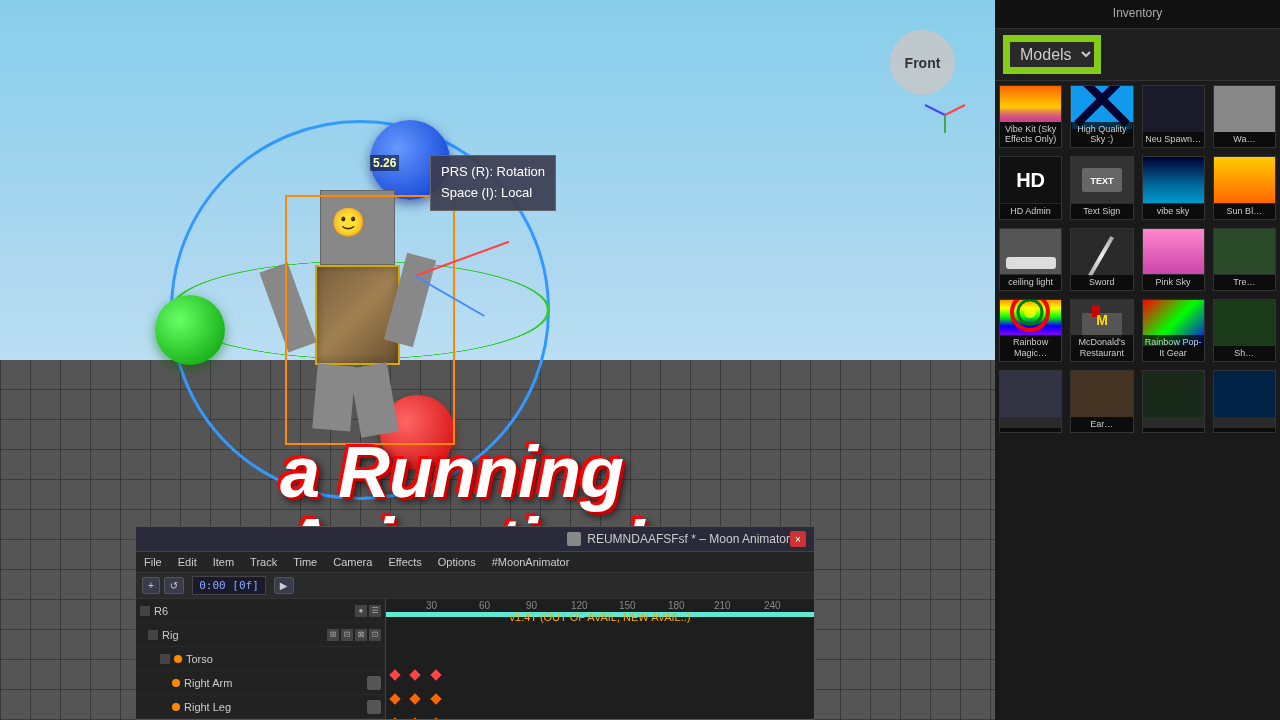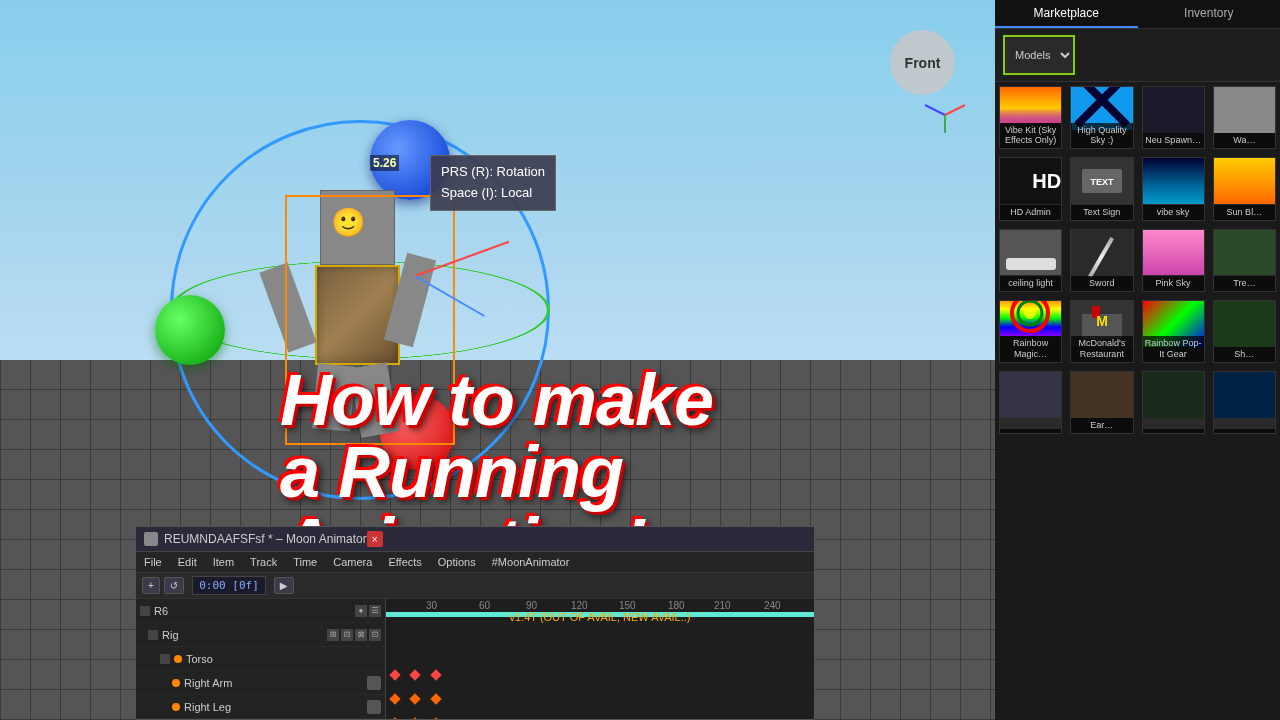--- a/index.html
+++ b/index.html
@@ -279,21 +279,21 @@
       background: #1e1e1e;
       border: 1px solid #555;
       border-radius: 4px 4px 0 0;
     }
 
     #moon-title-bar {
       background: #2a2a3a;
       padding: 4px 8px;
       display: flex;
       align-items: center;
-      justify-content: flex-start;
+      justify-content: flex-end;
       font-size: 12px;
       color: #ccc;
       border-bottom: 1px solid #444;
     }
 
     #moon-title-icon {
       width: 14px; height: 14px;
       background: #888;
       border-radius: 2px;
       margin-right: 6px;
@@ -491,24 +491,24 @@
       display: flex;
       align-items: center;
       gap: 6px;
       padding: 6px 8px;
       background: #1e1e1e;
       border-bottom: 1px solid #333;
     }
 
     #models-dropdown {
       background: #2a2a2a;
-      border: 2px solid #84cc16;
+      border: 7px solid #84cc16;
       color: #ccc;
-      font-size: 11px;
-      padding: 11px 6px;
+      font-size: 16px;
+      padding: 3px 6px;
       cursor: pointer;
     }
 
     #search-input-sidebar {
       flex: 1;
       background: #2a2a2a;
       border: 1px solid #555;
       color: #ccc;
       font-size: 11px;
       padding: 3px 6px;
@@ -699,21 +699,20 @@
 
   <div id="axis-arrows">
     <svg width="50" height="40">
       <line x1="25" y1="20" x2="45" y2="10" stroke="#ff4444" stroke-width="2"></line>
       <line x1="25" y1="20" x2="5" y2="10" stroke="#4444ff" stroke-width="2"></line>
       <line x1="25" y1="20" x2="25" y2="38" stroke="#44aa44" stroke-width="2"></line>
     </svg>
   </div>
 
   <div id="overlay-text">
-    <div id="overlay-line1">How to make</div>
     <div id="overlay-line2">a Running Animation!</div>
   </div>
 
   <div id="moon-animator">
     <div id="moon-title-bar">
       <div style="display:flex;align-items:center;">
         <span id="moon-title-icon"></span>
         <span>REUMNDAAFSFsf * – Moon Animator</span>
       </div>
       <button id="moon-close-btn">×</button>
@@ -814,21 +813,20 @@
           </div>
           <div id="out-of-date-warning">v1.4T (OUT OF AVAIL, NEW AVAIL..)</div>
         </div>
       </div>
     </div>
   </div>
 </div>
 
 <div id="right-sidebar">
   <div id="sidebar-tabs">
-    <div class="sidebar-tab active">Marketplace</div>
     <div class="sidebar-tab">Inventory</div>
   </div>
 
   <div id="sidebar-controls">
     <select id="models-dropdown">
       <option>Models</option>
     </select>
   </div>
 
   <div id="items-grid">
@@ -856,21 +854,21 @@
       <div class="grid-item-thumb thumb-spawn" style="width:100%;height:75%;"></div>
       <div class="grid-item-label">Neu Spawn…</div>
     </div>
 
     <div class="grid-item">
       <div class="grid-item-thumb thumb-wall" style="width:100%;height:75%;"></div>
       <div class="grid-item-label">Wa…</div>
     </div>
 
     <div class="grid-item">
-      <div class="grid-item-thumb thumb-hd" style="width:100%;height:75%;display:flex;align-items:center;justify-content:flex-end;">
+      <div class="grid-item-thumb thumb-hd" style="width:100%;height:75%;display:flex;align-items:center;justify-content:center;">
         <span class="hd-text">HD</span>
       </div>
       <div class="grid-item-label">HD Admin</div>
     </div>
 
     <div class="grid-item">
       <div class="grid-item-thumb thumb-textsign" style="width:100%;height:75%;display:flex;align-items:center;justify-content:center;">
         <svg width="50" height="40">
           <rect x="5" y="8" width="40" height="24" rx="2" fill="#666"></rect>
           <text x="25" y="24" font-size="9" fill="#fff" text-anchor="middle" font-weight="bold">TEXT</text>

